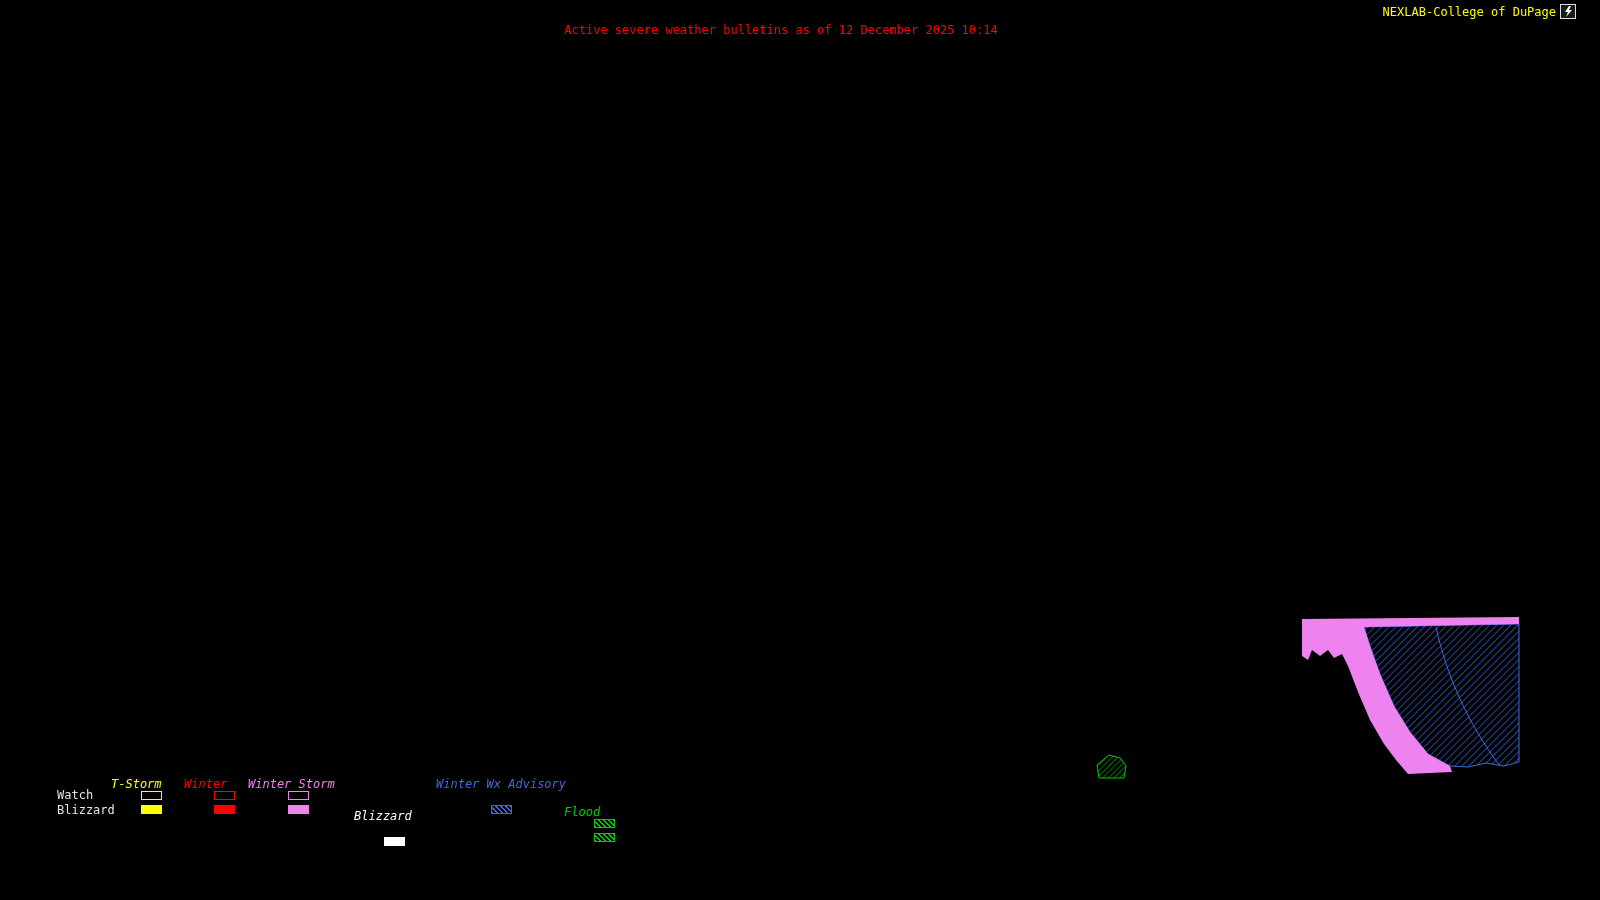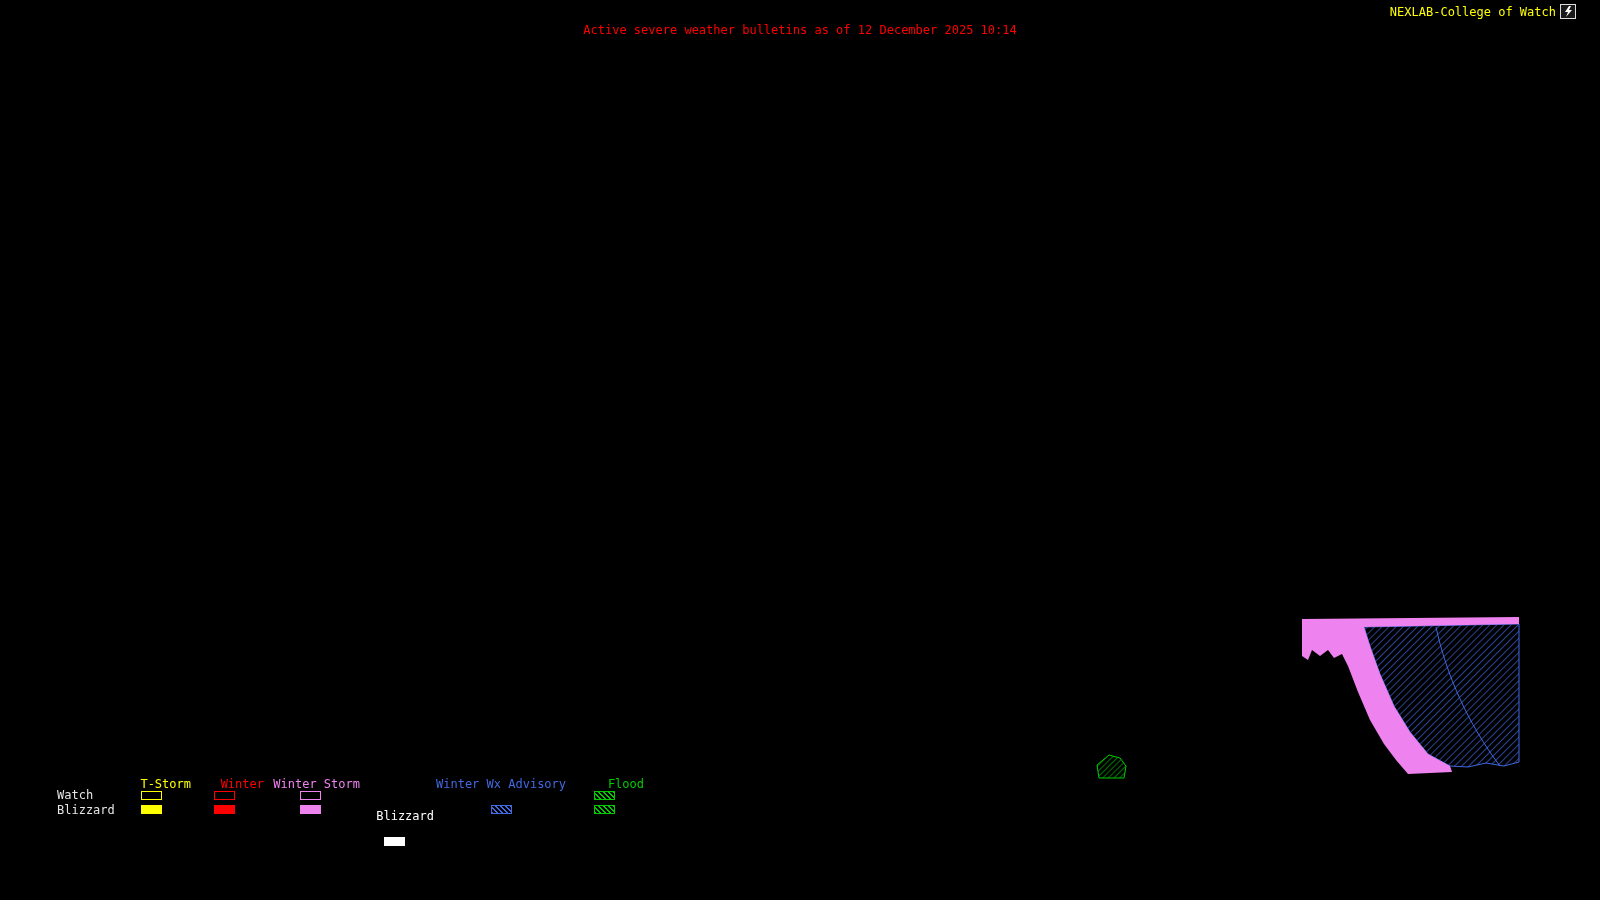--- a/index.html
+++ b/index.html
@@ -4,27 +4,27 @@
 <style>
   * { margin:0; padding:0; box-sizing:border-box; }
   html,body { background:#000; }
   body {
     width:1600px; height:900px; position:relative; overflow:hidden;
     font-family:"DejaVu Sans Mono", monospace; font-size:12px;
   }
   .abs { position:absolute; }
 
   
-  .title  { top:23px; left:781px; transform:translateX(-50%); color:#ff0000; white-space:nowrap;margin-left:19px; }
+  .title  { top:23px; left:781px; transform:translateX(-50%); color:#ff0000; white-space:nowrap; }
   .brand  { top:5px;  right:44px; color:#ffff00; white-space:nowrap; }
   .logo   { top:4px;  right:24px; width:16px; height:15px; }
 
   
   .rowlab { left:57px; color:#e5e5e5; white-space:nowrap; }
-  .lg-col { position:absolute; top:777px; text-align:right; }
+  .lg-col { position:absolute; top:777px; text-align:left;font-style:italic; }
   .lg-label { display:block; height:13px; color:var(--c); white-space:nowrap; }
   .swatch { width:21px; height:9px; margin:1px auto 0; }
   .swatch + .swatch { margin-top:5px; }
   .sw-outline { border:1px solid var(--c); }
   .sw-fill    { background:var(--c); }
   .sw-hatch   {
     border:1px solid var(--c);
     background:repeating-linear-gradient(45deg, var(--c) 0px, var(--c) 1px, transparent 1px, transparent 3.5px);
   }
   .sw-none { visibility:hidden; }
@@ -35,21 +35,21 @@
   .white  { --c:#ffffff; }
   .blue   { --c:#4169e1; }
   .green  { --c:#00cc00; }
 </style>
 </head>
 <body>
 
 <div id="screen">
 
   <div class="abs title">Active severe weather bulletins as of 12 December 2025 10:14</div>
-  <div class="abs brand">NEXLAB-College of Watch</div>
+  <div class="abs brand">NEXLAB-College of DuPage</div>
   <svg class="abs logo" viewBox="0 0 16 15">
     <rect x="0.5" y="0.5" width="15" height="14" fill="#1a1a1a" stroke="#dddddd" stroke-width="1"></rect>
     <polygon points="9,2 5,8 8,8 6,13 12,6 9,6 11,2" fill="#ffffff"></polygon>
   </svg>
 
   <svg class="abs" style="left:1300px; top:616px;" width="222" height="166" viewBox="0 0 222 166">
     <defs>
       <pattern id="bluehatch" width="5" height="5" patternUnits="userSpaceOnUse" patternTransform="rotate(45)">
         <line x1="0" y1="0" x2="0" y2="5" stroke="#4169e1" stroke-width="1.3"></line>
       </pattern>
@@ -81,37 +81,37 @@
     <div class="swatch sw-outline"></div>
     <div class="swatch sw-fill"></div>
   </div>
 
   <div class="lg-col red" style="left:184px; width:80px;">
     <span class="lg-label">Winter</span>
     <div class="swatch sw-outline"></div>
     <div class="swatch sw-fill"></div>
   </div>
 
-  <div class="lg-col violet" style="left:260px; width:100px;">
+  <div class="lg-col violet" style="left:248px; width:100px;">
     <span class="lg-label">Winter Storm</span>
     <div class="swatch sw-outline"></div>
     <div class="swatch sw-fill"></div>
   </div>
 
   <div class="lg-col white" style="left:354px; width:80px;margin-top:32px;">
     <span class="lg-label">Blizzard</span>
     <div class="swatch sw-none"></div>
     <div class="swatch sw-fill"></div>
   </div>
 
   <div class="lg-col blue" style="left:436px; width:130px;">
     <span class="lg-label">Winter Wx Advisory</span>
     <div class="swatch sw-none"></div>
     <div class="swatch sw-hatch"></div>
   </div>
 
-  <div class="lg-col green" style="left:564px; width:80px;">
+  <div class="lg-col green" style="left:564px; width:80px;margin-top:28px;">
     <span class="lg-label">Flood</span>
     <div class="swatch sw-hatch"></div>
     <div class="swatch sw-hatch"></div>
   </div>
 
 </div>
 
 </body></html>

